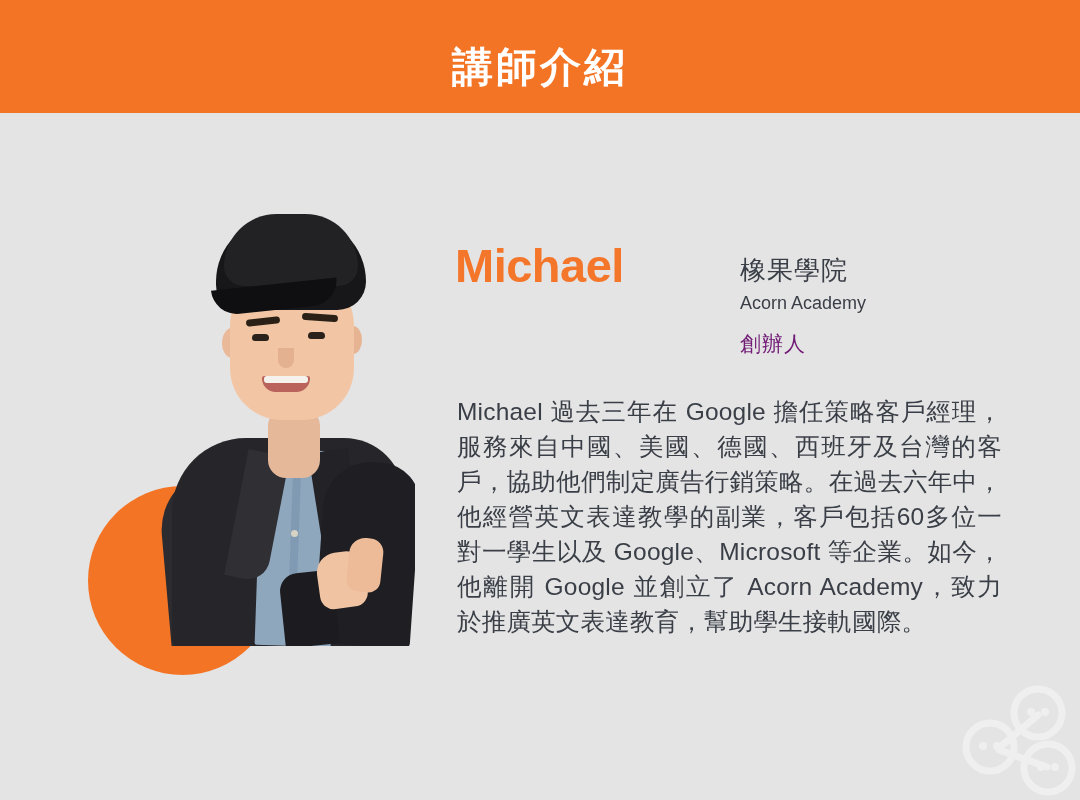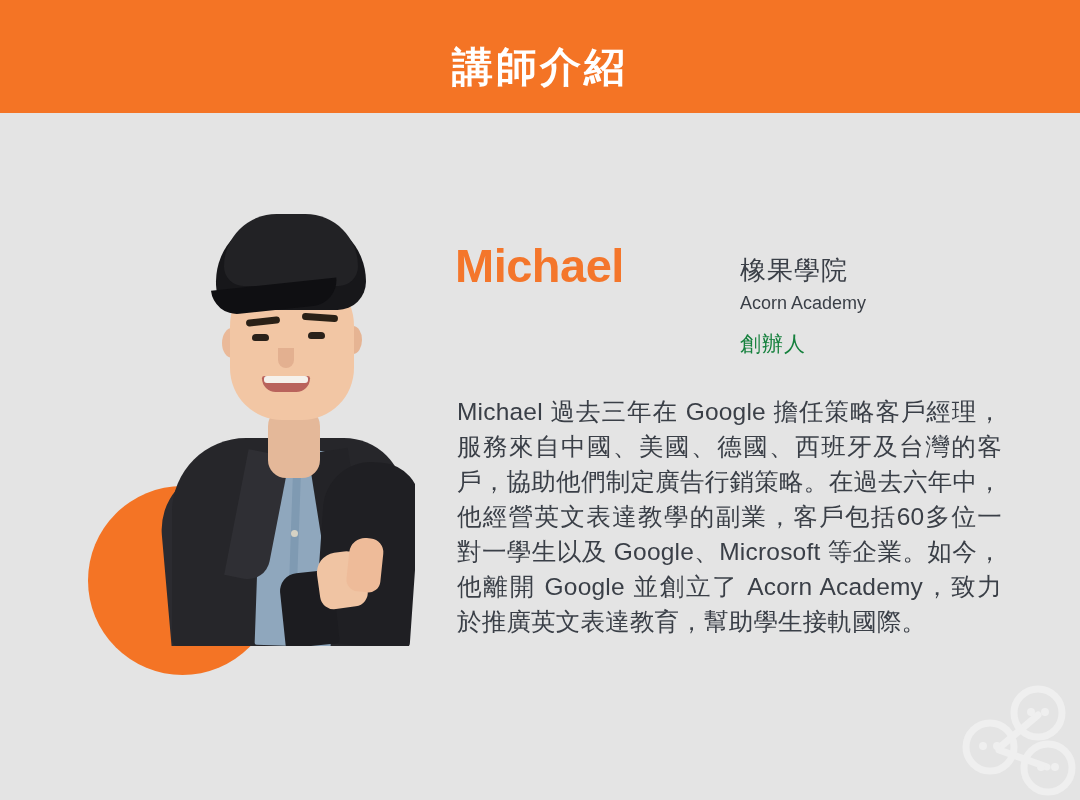--- a/index.html
+++ b/index.html
@@ -325,21 +325,21 @@
     letter-spacing: 1px;
   }
   .org-en {
     font-size: 18px;
     color: #3a3f47;
     line-height: 1.6;
     margin-top: 1px;
   }
   .org-role {
     font-size: 21px;
-    color: #15803d;
+    color: #701a75;
     line-height: 1.3;
     margin-top: 12px;
     letter-spacing: 1px;
   }
   .bio {
     position: absolute;
     left: 457px;
     top: 378px;
     width: 545px;
     font-size: 24.5px;

